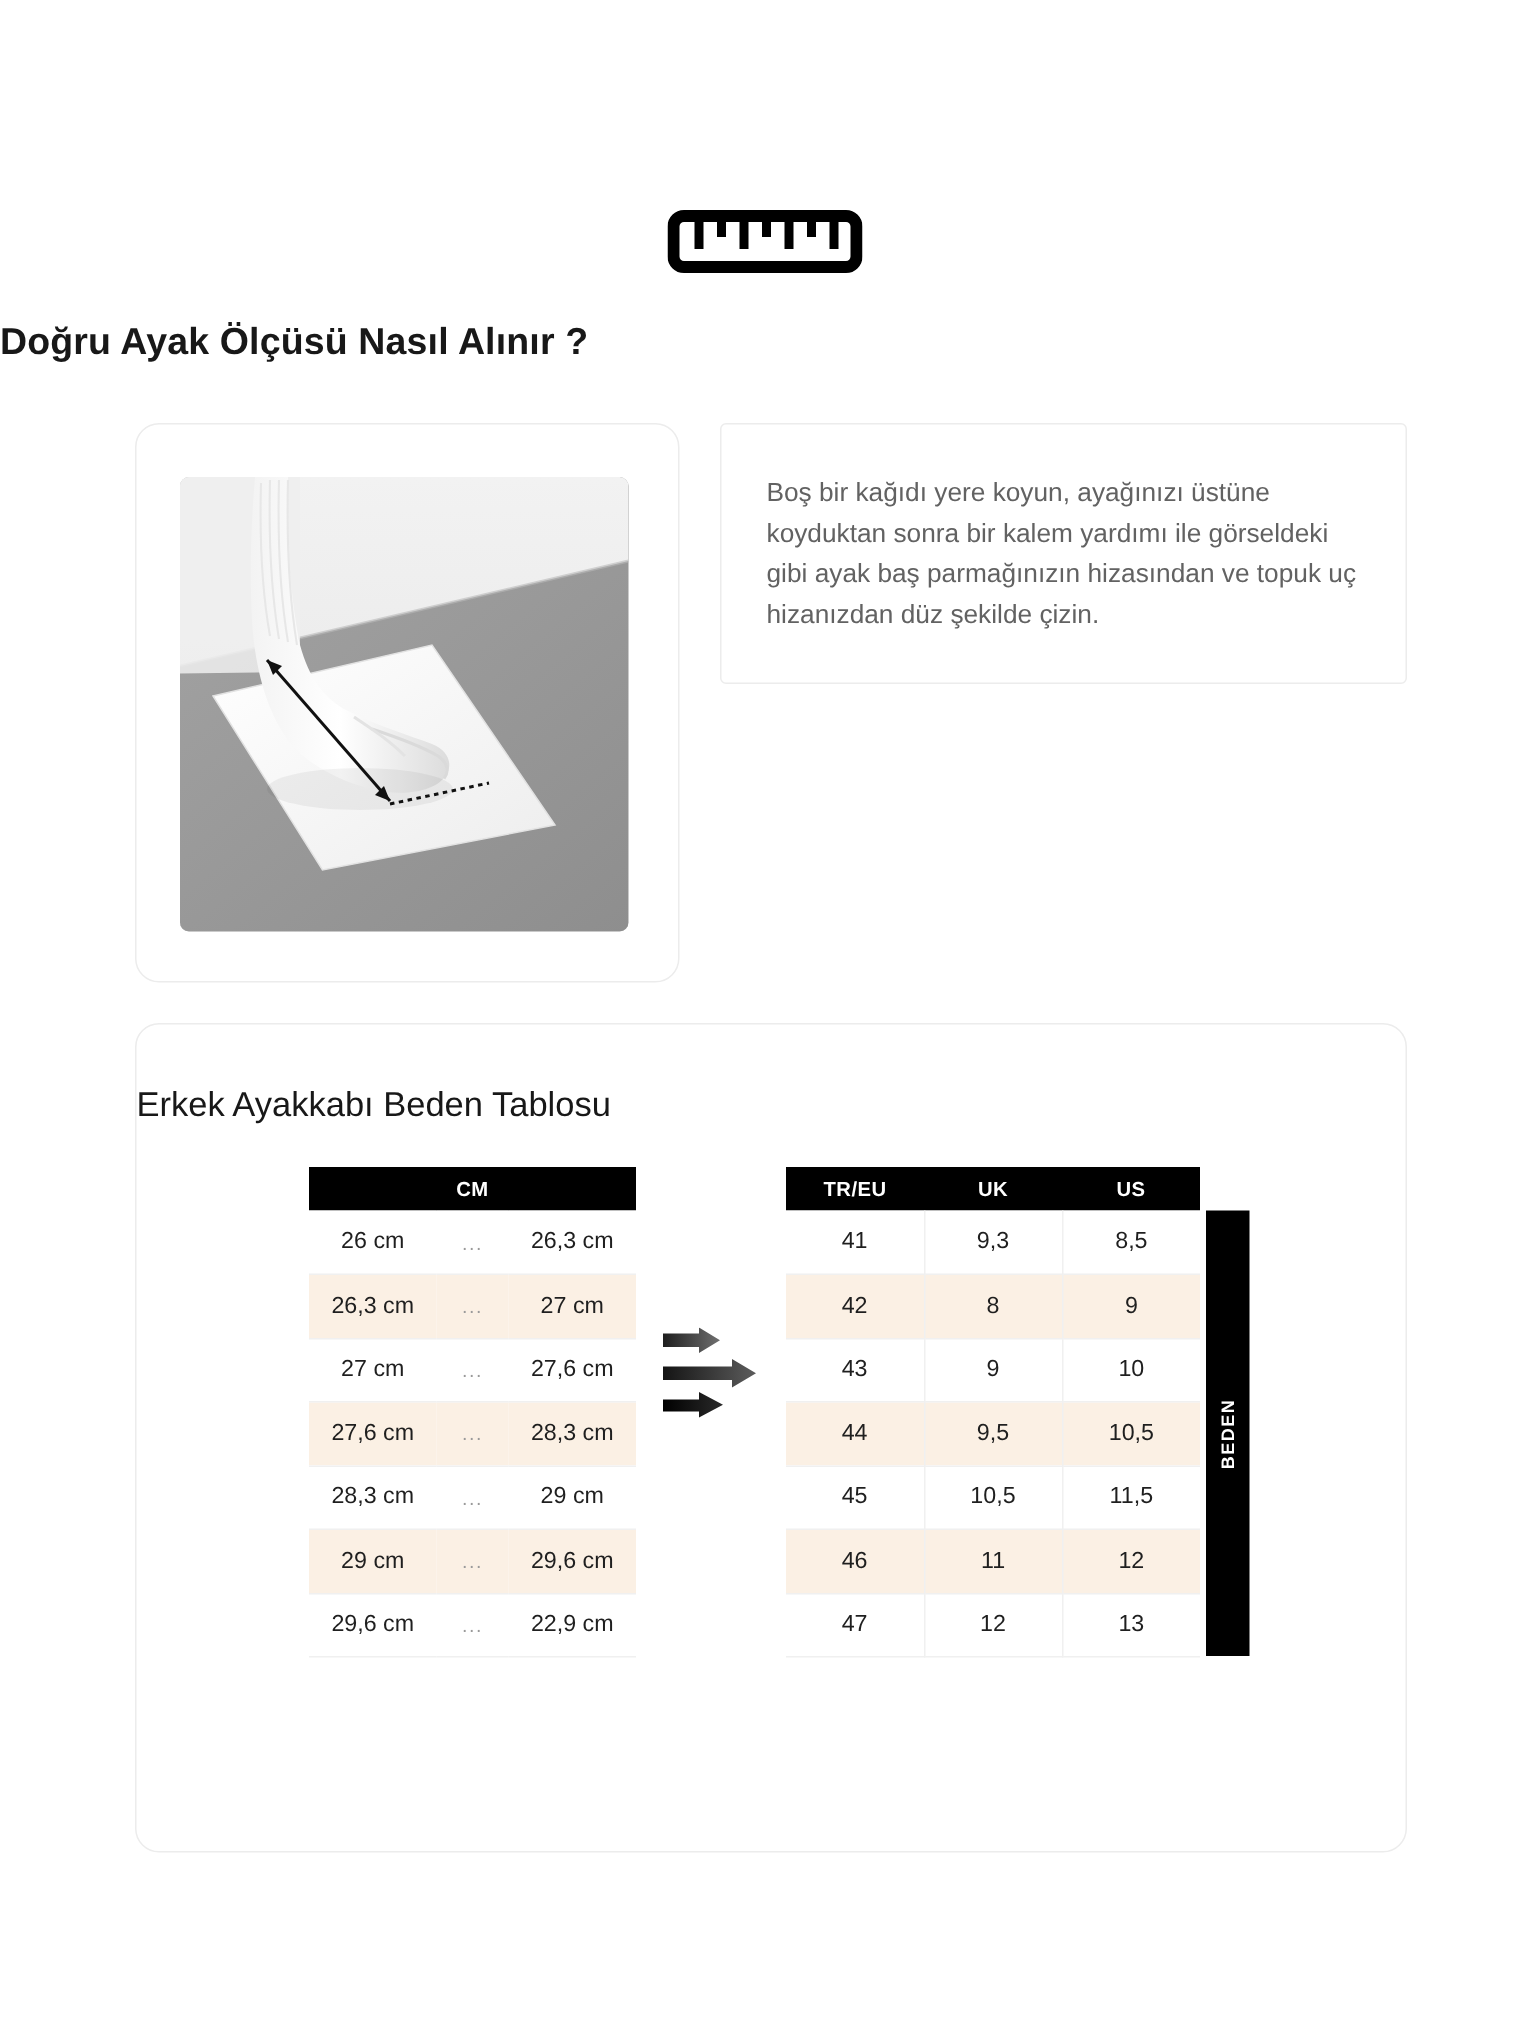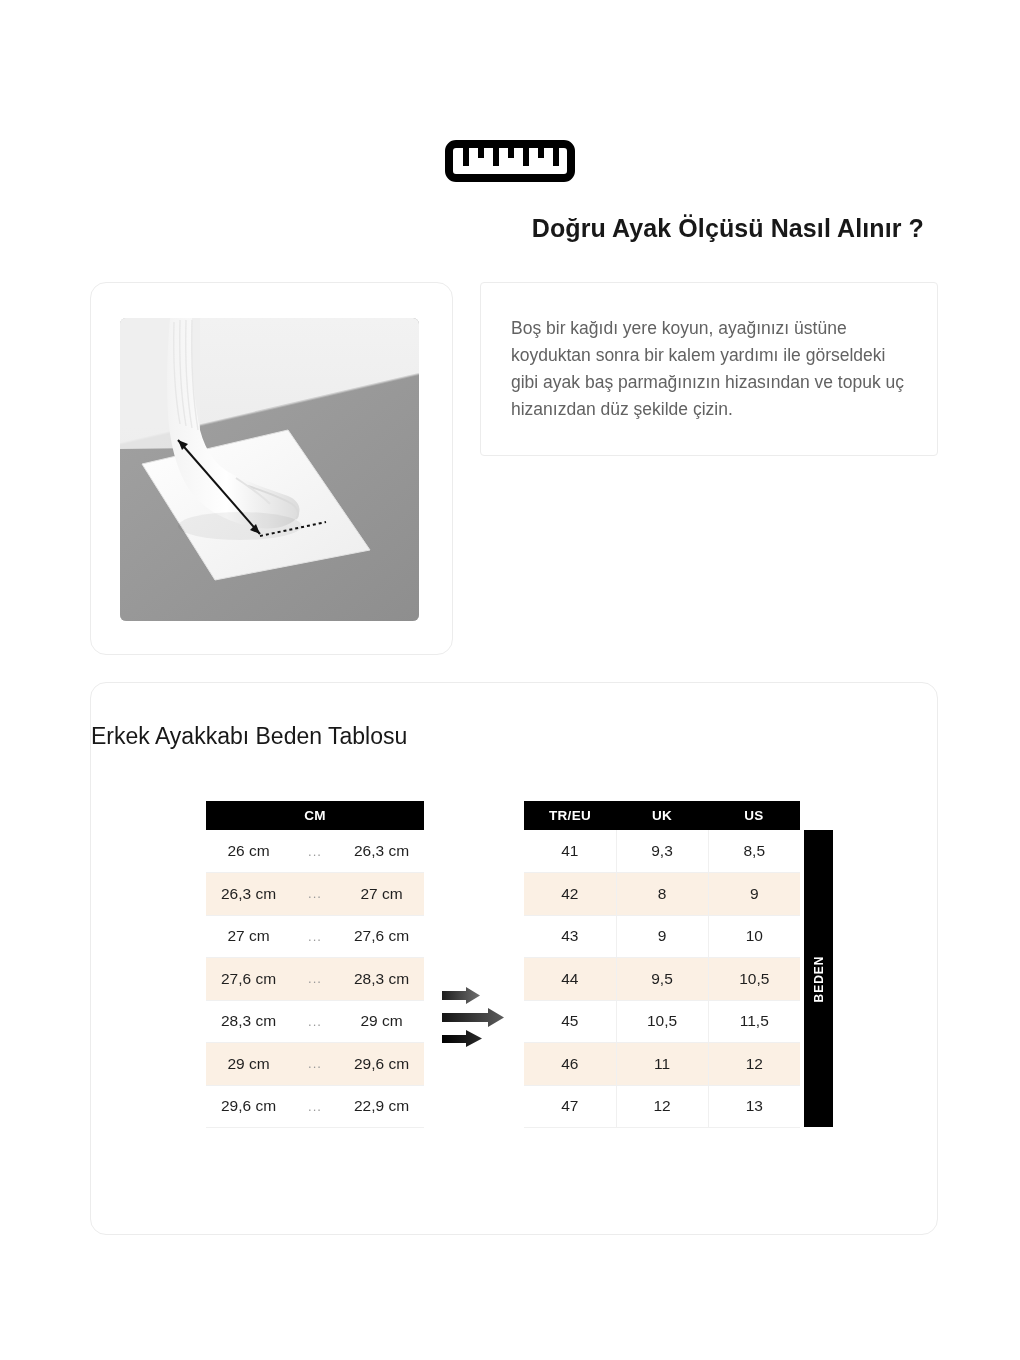--- a/index.html
+++ b/index.html
@@ -15,21 +15,21 @@
 
   
   .ruler-wrap {
     position: absolute; left: 0; top: 140px; width: 1020px;
     display: flex; justify-content: center;
   }
   .ruler-icon { width: 130px; height: 42px; display: block; }
 
   .page-title {
     position: absolute; left: 0; top: 214px; width: 924px;
-    text-align: right;
+    text-align: left;
     font-size: 25px; font-weight: bold; letter-spacing: .1px;
     color: #181818;
   }
 
   
   .photo-card {
     position: absolute; left: 90px; top: 282px;
     width: 363px; height: 373px;
     border: 1px solid #ececec; border-radius: 16px; background: #fff;
   }
@@ -59,22 +59,22 @@
     position: absolute; left: 90px; top: 682px;
     width: 848px; height: 553px;
     border: 1px solid #ececec; border-radius: 16px; background: #fff;
   }
   .table-title {
     position: absolute; left: 0; top: 40px; width: 848px;
     text-align: left; font-size: 23px; font-weight: normal; color: #181818;
   }
 
   .tables {
-    position: absolute; left: 0; top: 118px; width: 848px;
-    display: flex; align-items: center;
+    position: absolute; left: 0; top: 95px; width: 848px;
+    display: flex; align-items: flex-start;
   }
 
   .tbl { border-collapse: collapse; table-layout: fixed; }
   .tbl th {
     background: #000; color: #fff;
     font-size: 13.5px; font-weight: bold; letter-spacing: .3px;
     height: 29px; text-align: center; border: none;
   }
   .tbl td {
     height: 42.5px; text-align: center;

